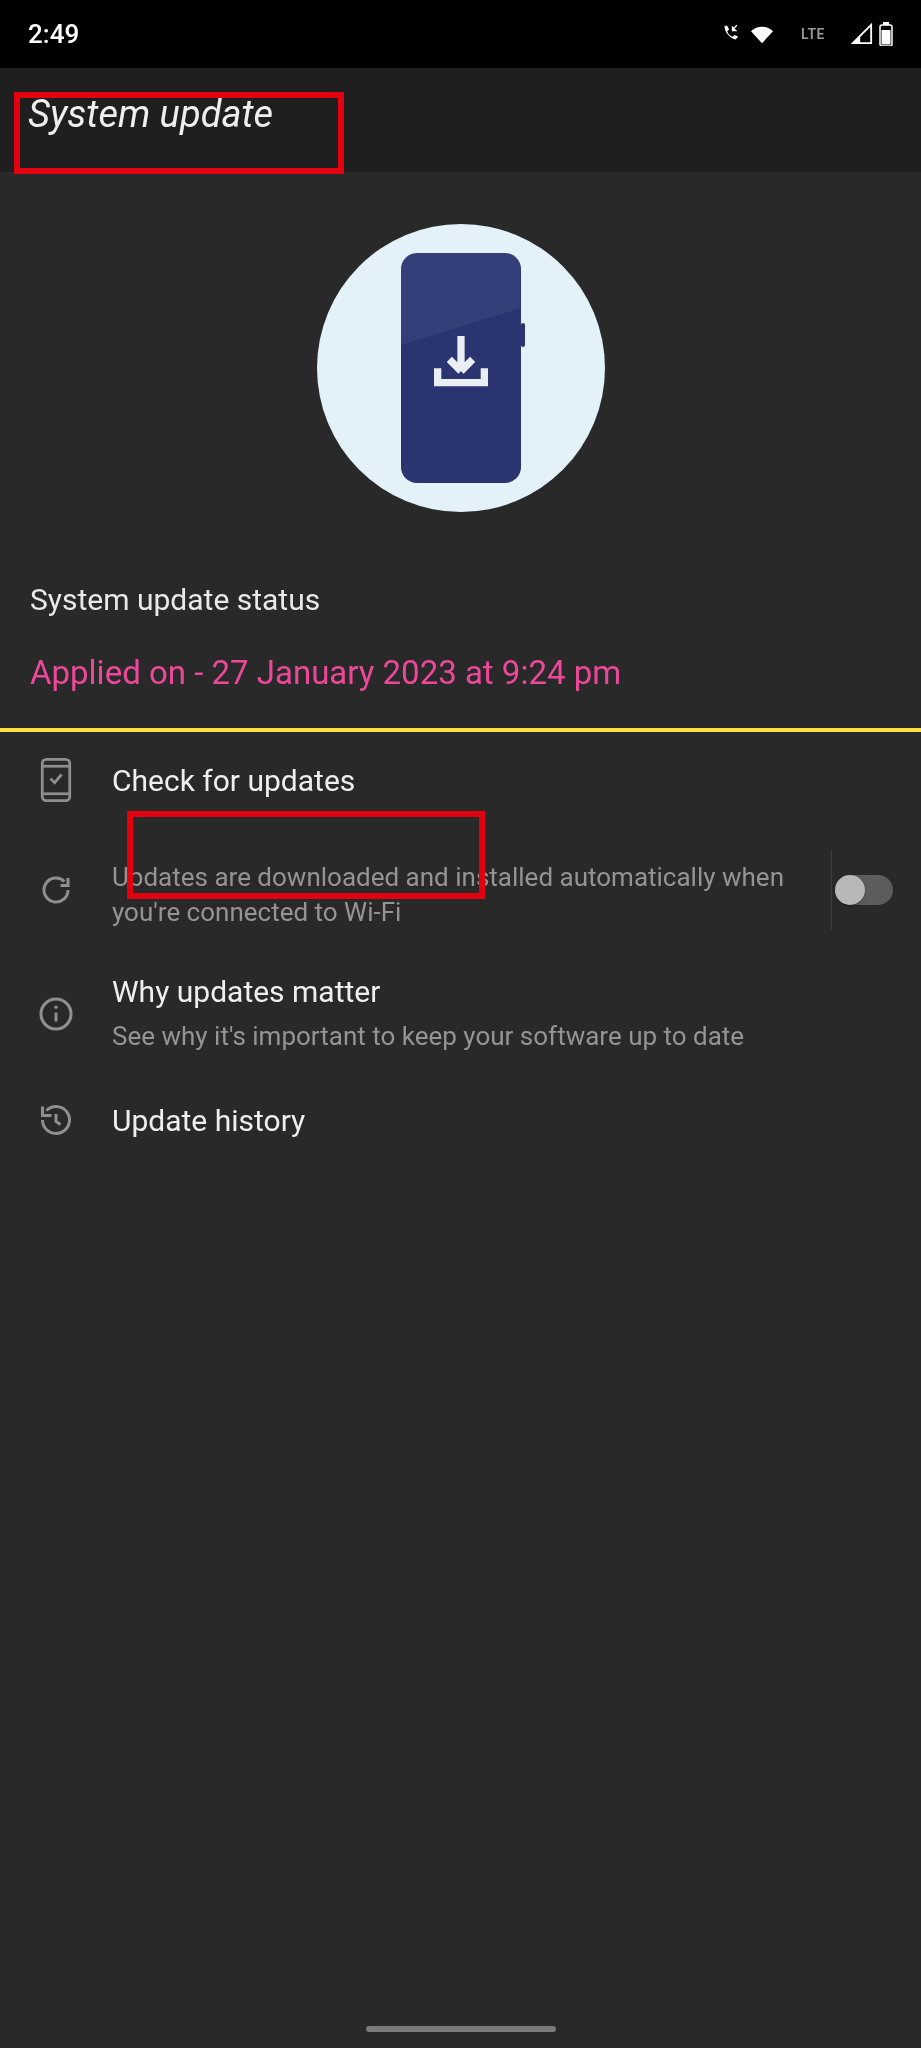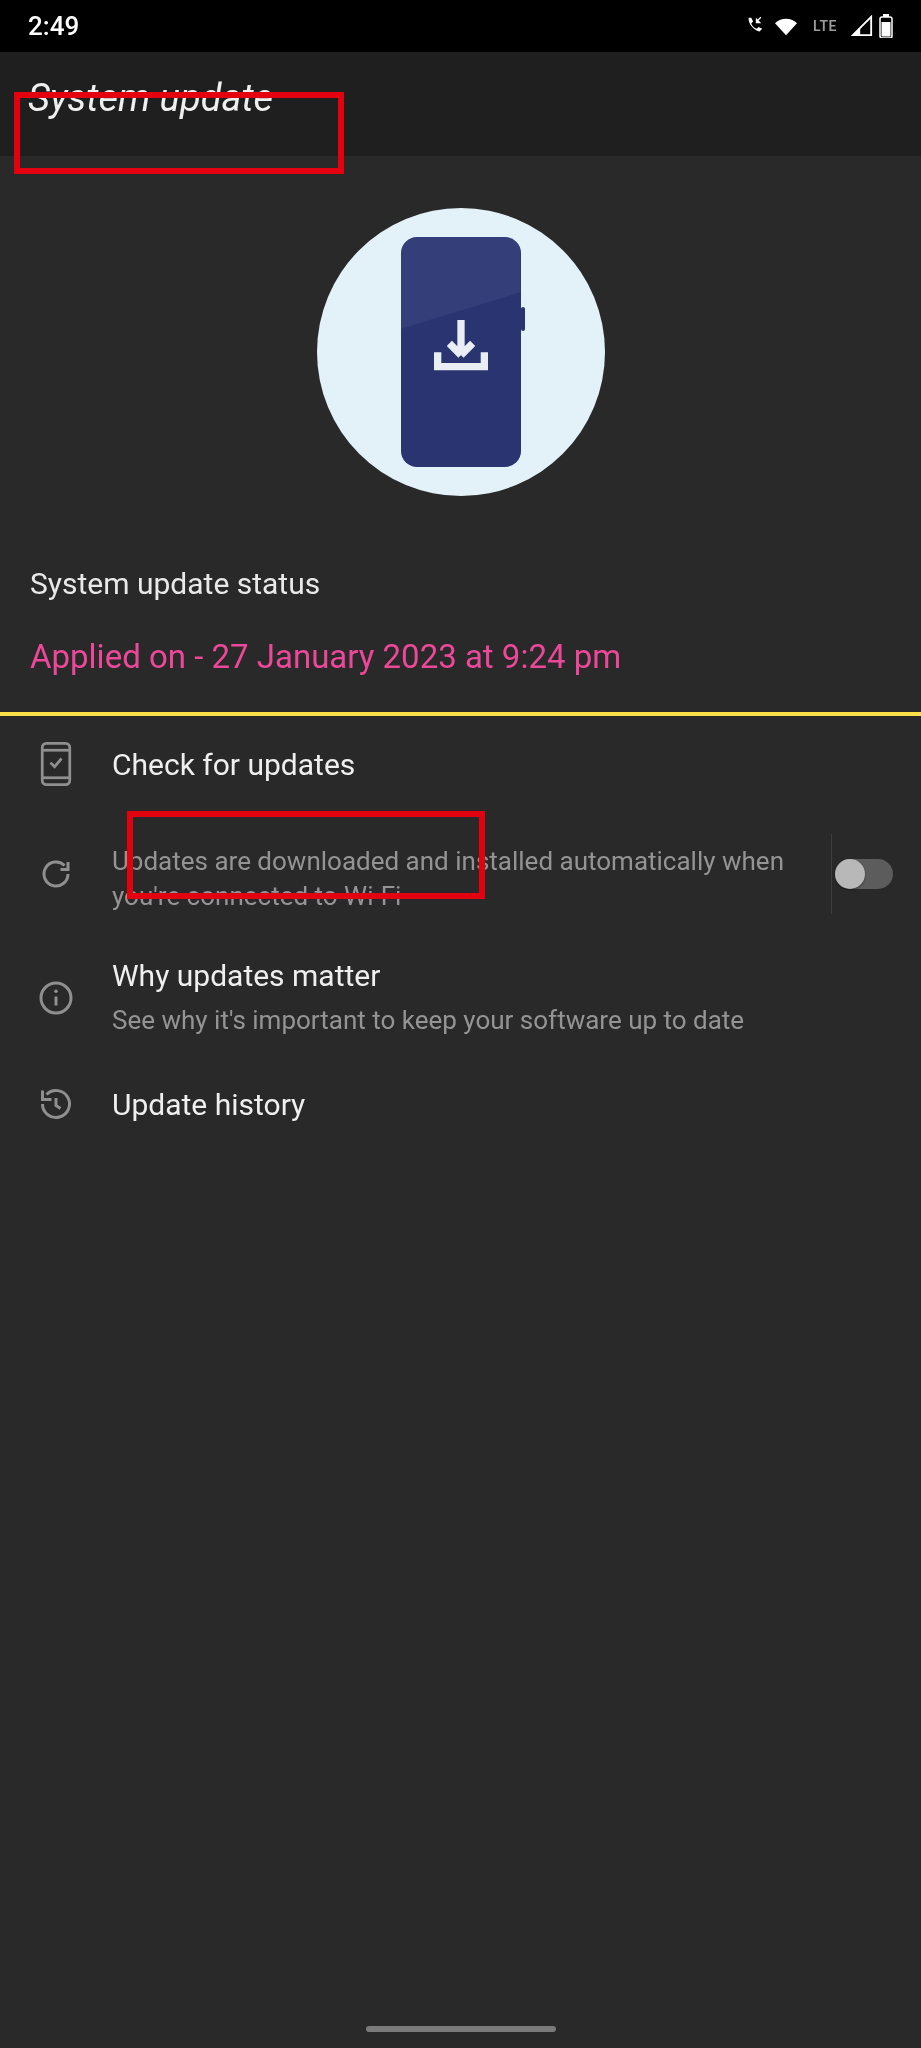--- a/index.html
+++ b/index.html
@@ -1,18 +1,18 @@
 <!DOCTYPE html>
 <html><head>
 <meta charset="utf-8">
 <style>
   * { box-sizing: border-box; margin: 0; padding: 0; }
   html, body { width: 921px; height: 2048px; background: #000; font-family: -apple-system, BlinkMacSystemFont, "Segoe UI", Roboto, Helvetica, Arial, sans-serif; color: #e8e8e8; overflow: hidden; }
   .screen { width: 921px; height: 2048px; position: relative; }
-  .statusbar { height: 52px; background: #000; display: flex; align-items: center; justify-content: space-between; padding: 0 28px 0 28px; }
+  .statusbar { height: 68px; background: #000; display: flex; align-items: center; justify-content: space-between; padding: 0 28px 0 28px; }
   .statusbar .time { color: #fff; font-size: 26px; font-weight: 500; }
   .statusbar .right { display: flex; align-items: center; gap: 6px; }
   .statusbar .ico svg { display: block; }
   .header { background: #1f1f1f; padding: 24px 28px 36px 28px; position: relative; font-style: italic; }
   .header-title { color: #efefef; font-size: 38px; font-weight: 400; }
   .hero { background: #292929; padding: 52px 30px 36px 30px; border-bottom: 4px solid #fde047; }
   .hero-img-wrap { display: flex; justify-content: center; }
   .hero-img { width: 288px; height: 288px; border-radius: 50%; background: #e3f2f8; position: relative; overflow: hidden; display:flex; align-items:center; justify-content:center; }
   .phone-body { width: 120px; height: 230px; border-radius: 16px; background: linear-gradient(180deg,#2a3471,#2a3471); position: relative; box-shadow: 14px 0 0 0 rgba(0,0,0,0) inset; }
   .phone-shade { position:absolute; top:0; left:0; right:0; height:40%; background: rgba(255,255,255,0.05); border-radius: 16px 16px 0 0; clip-path: polygon(0 0,100% 0,100% 60%,0 100%);}
@@ -48,21 +48,21 @@
         <svg width="26" height="22" viewBox="0 0 24 24" fill="none">
             <path d="M6 3c0 7 5 13 12 15l3-3-4-2-2 2c-3-1-5-3-6-6l2-2-2-4-3 0z" fill="#fff"></path>
             <path d="M14 3l6 0 0 6-2-2-3 3-1-1 3-3-3-3z" fill="#fff" transform="rotate(180 17 6)"></path>
           </svg>
       </span>
       <span class="ico">
         <svg width="26" height="22" viewBox="0 0 24 24">
             <path d="M12 4C7 4 2.7 6 0 9l12 13L24 9c-2.7-3-7-5-12-5z" fill="#fff"></path>
           </svg>
       </span>
-      <span class="ico" style="color:#9a9a9a;font-size:14px;font-weight:600;letter-spacing:0.5px;margin:0 8px;text-align:right;">LTE</span>
+      <span class="ico" style="color:#9a9a9a;font-size:14px;font-weight:600;letter-spacing:0.5px;margin:0 20px;text-align:right;">LTE</span>
       <span class="ico">
         <svg width="22" height="22" viewBox="0 0 24 24">
             <path d="M2 22L22 2v20H2z" fill="none" stroke="#fff" stroke-width="2"></path>
             <path d="M2 22L10 14v8H2z" fill="#fff"></path>
           </svg>
       </span>
       <span class="ico">
         <svg width="14" height="24" viewBox="0 0 12 24">
             <rect x="3" y="0" width="6" height="3" fill="#fff"></rect>
             <rect x="0" y="3" width="12" height="21" rx="2" fill="none" stroke="#fff" stroke-width="1.5"></rect>

